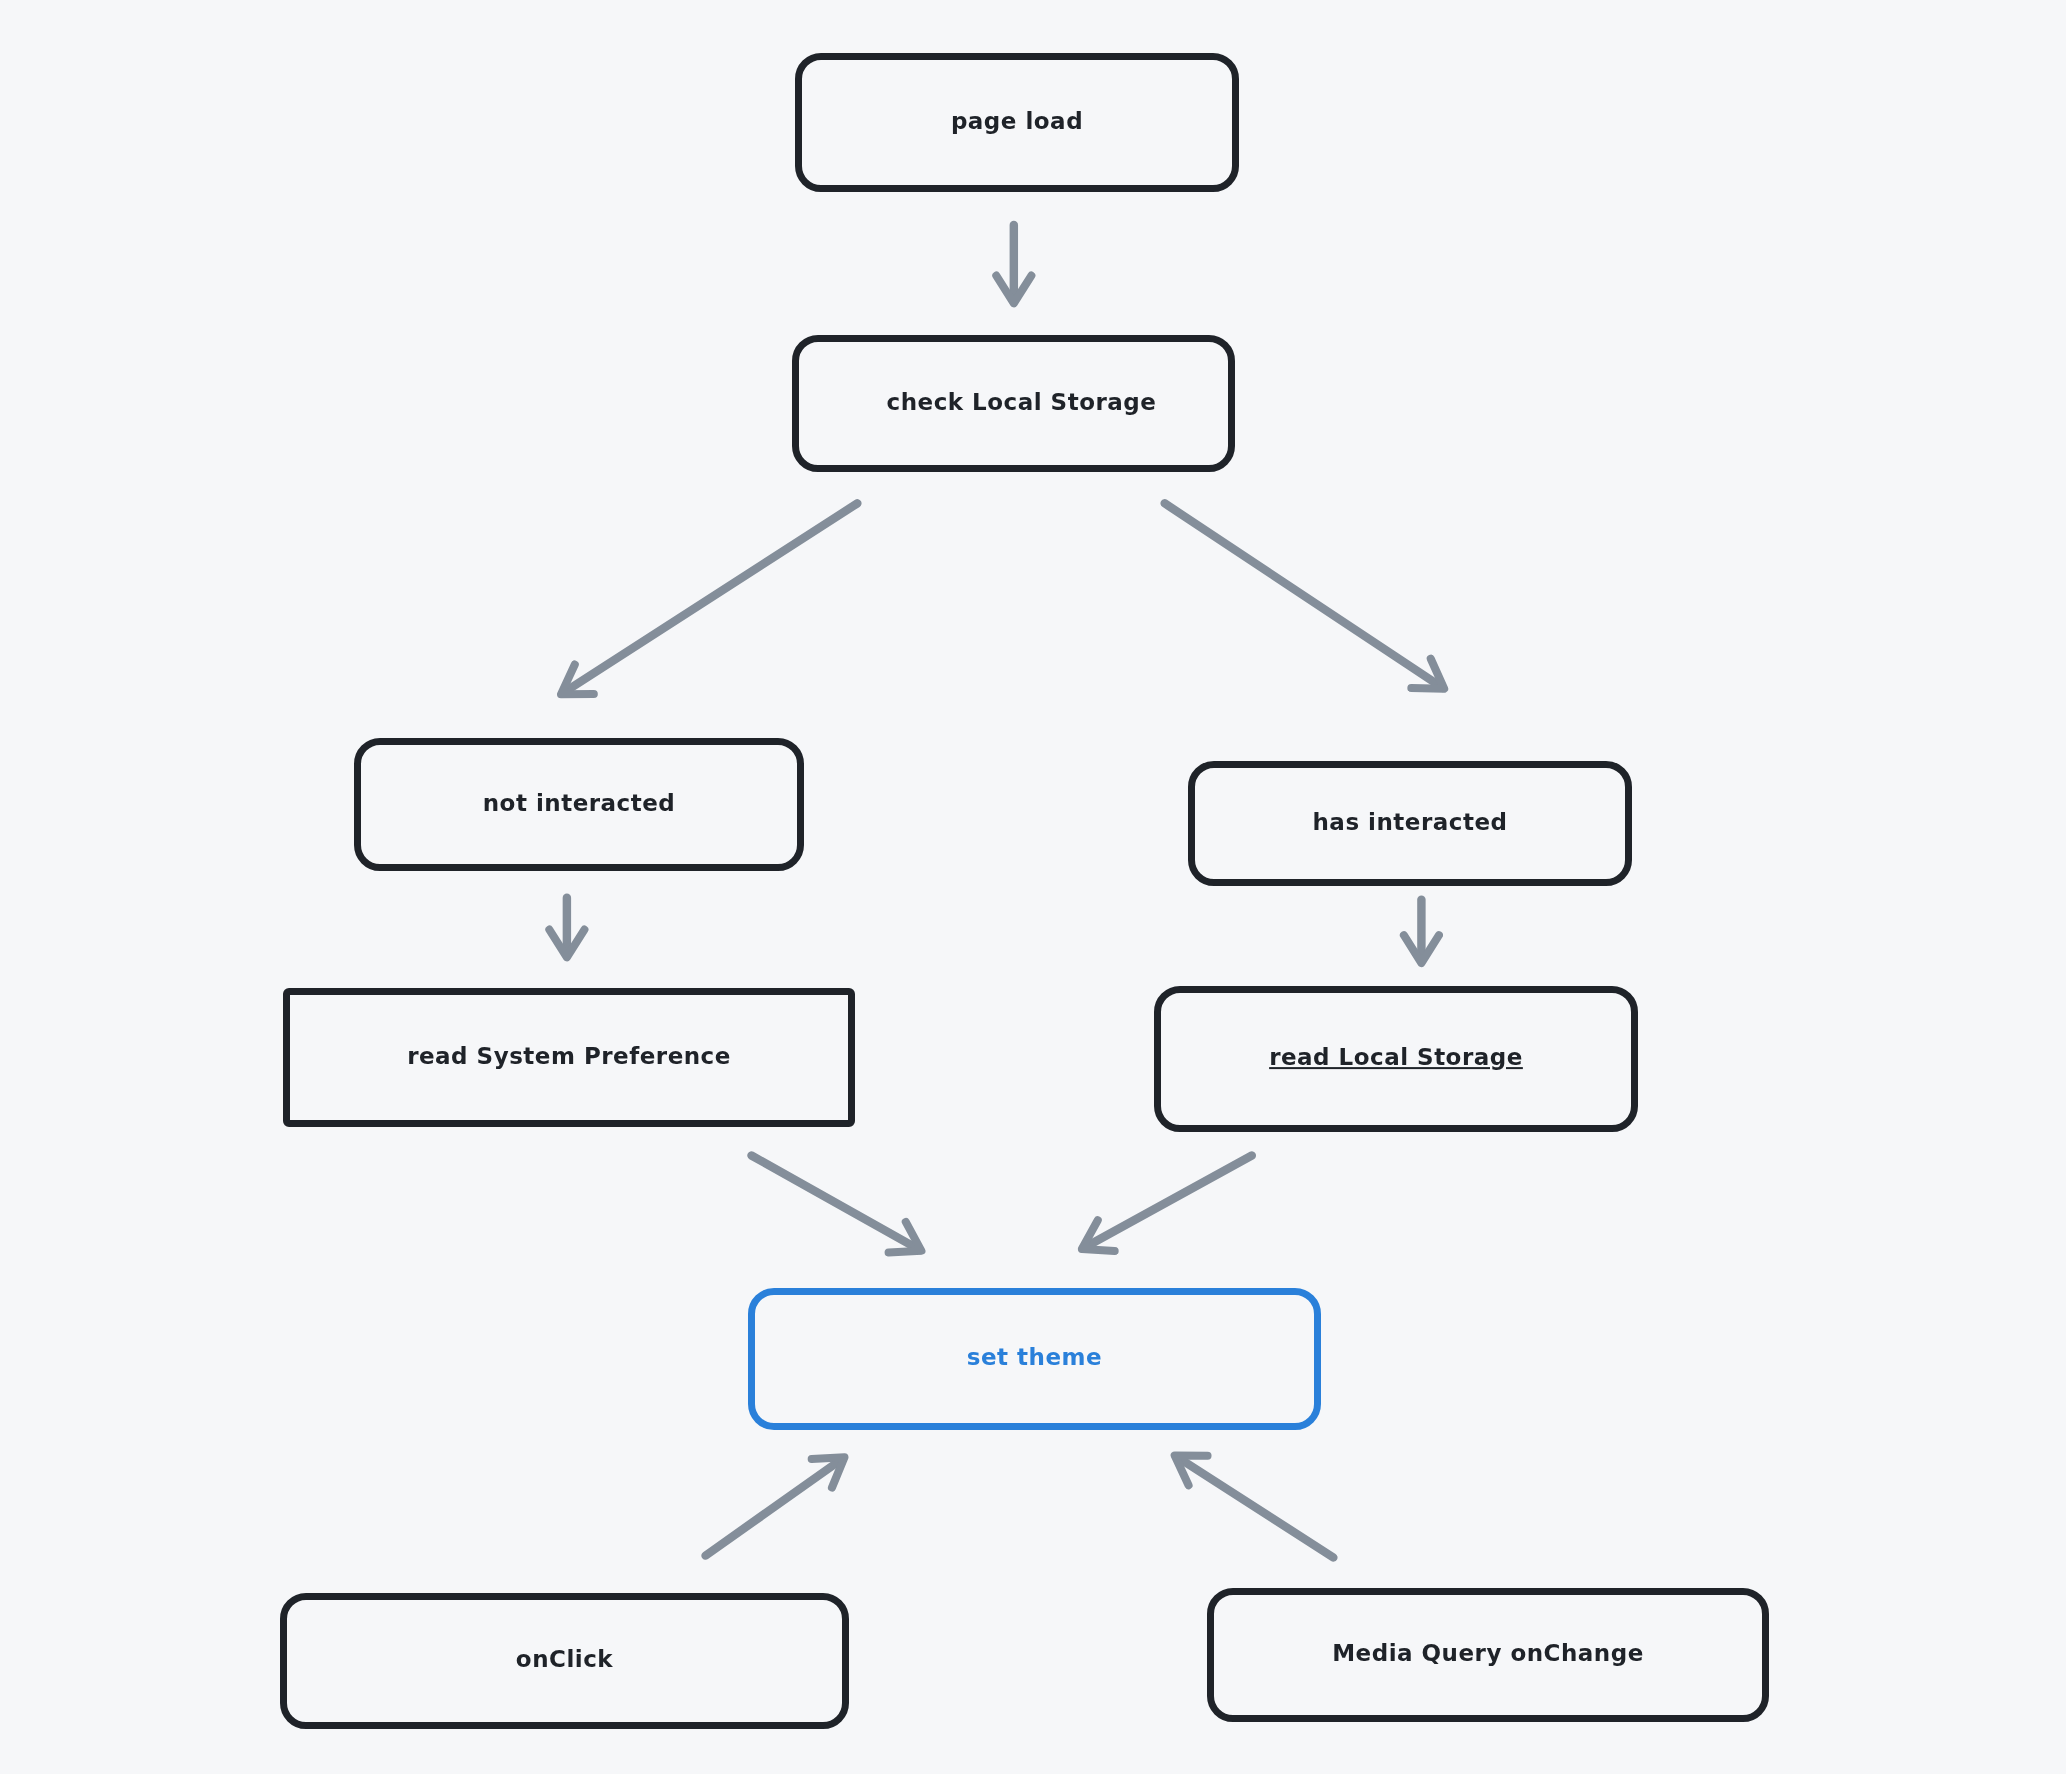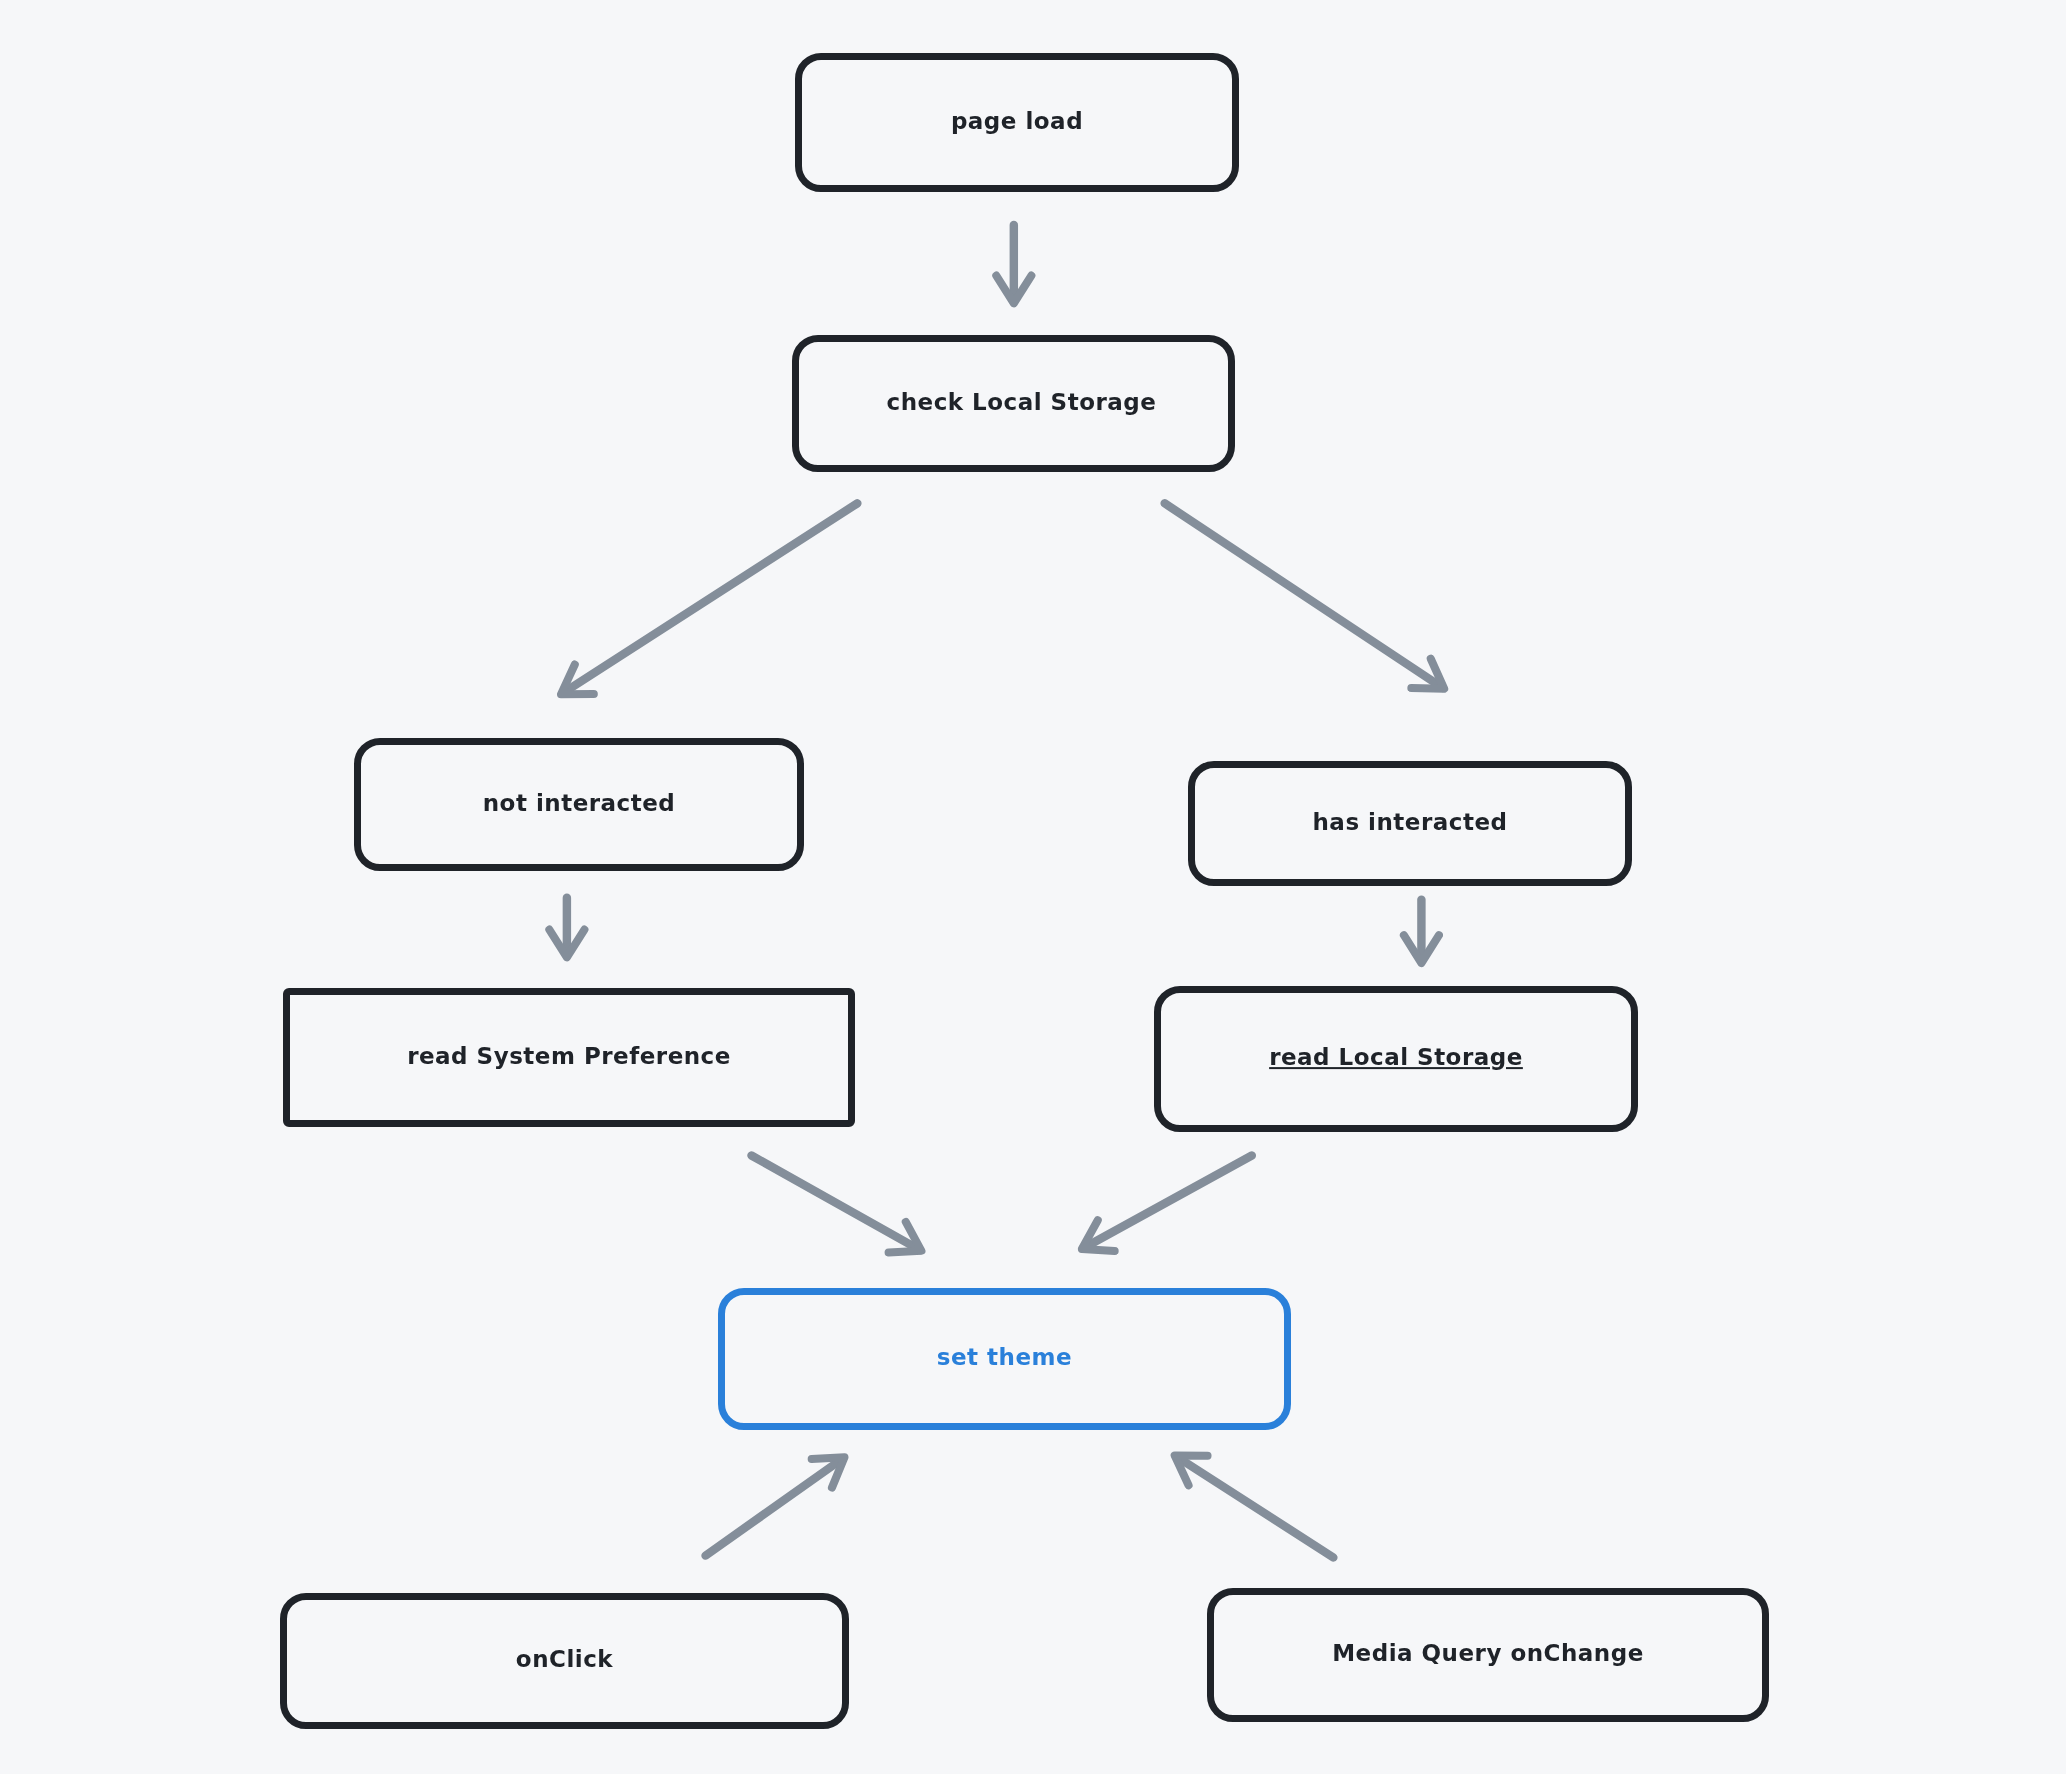--- a/index.html
+++ b/index.html
@@ -48,20 +48,21 @@
     align-items: center;
     justify-content: center;
     font-weight: bold;
     font-size: 23px;
     letter-spacing: 0.5px;
     color: var(--text);
   }
   .node.accent {
     border-color: var(--accent);
     color: var(--accent);
+    margin-left: 30px;
   }
   .node .label {
     white-space: nowrap;
     transform: translateY(-1.9px);
   }
 </style>
 </head>
 <body>
 
 <div class="canvas">

